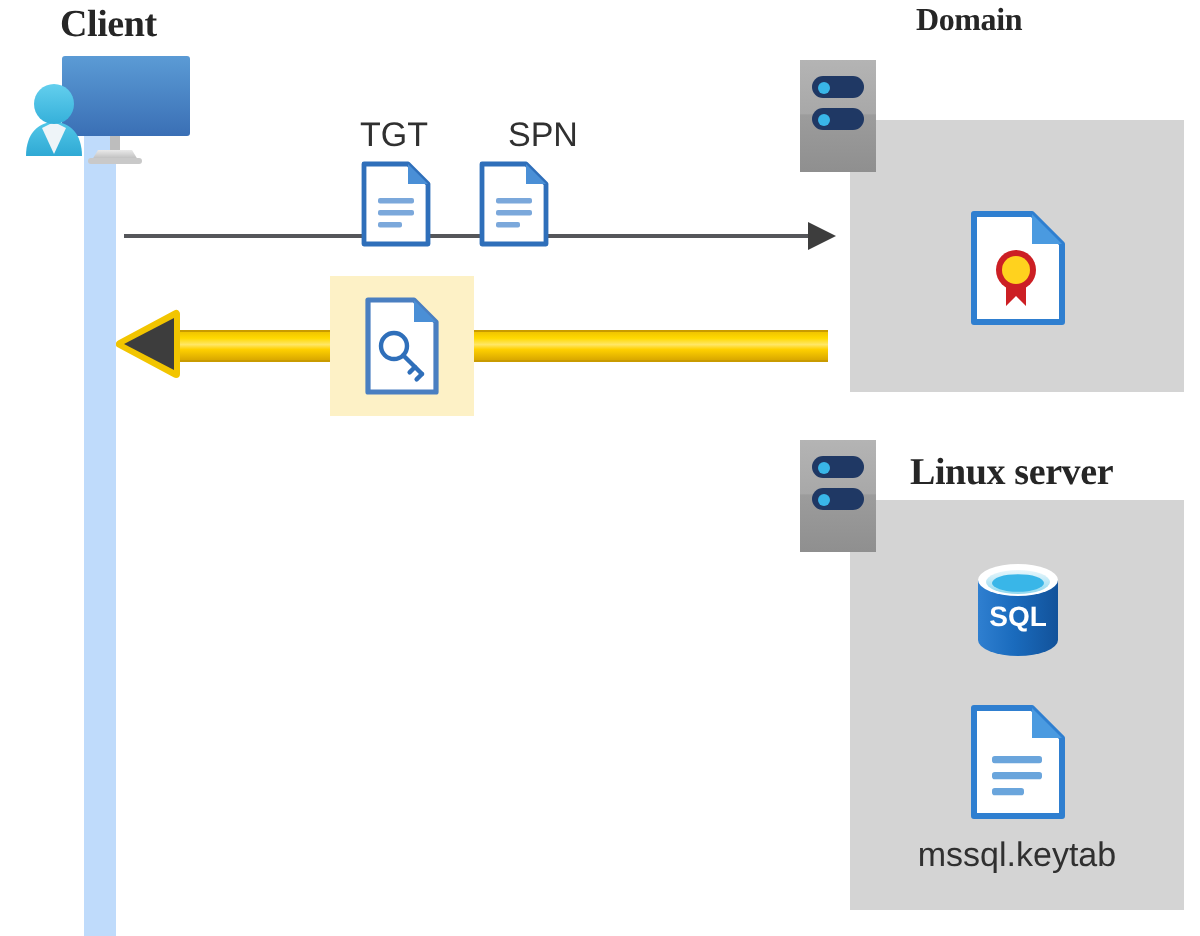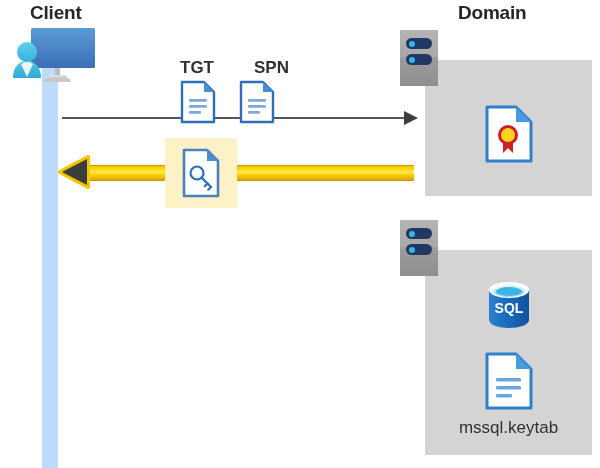--- a/index.html
+++ b/index.html
@@ -10,30 +10,31 @@
   }
   #stage{position:relative;width:600px;height:468px;background:#fff;}
 
   
   .title{
     position:absolute;
     font-weight:bold;
     color:#262626;
     letter-spacing:-0.2px;
     line-height:1.12;
+    font-family:Liberation Serif, serif;
   }
   #client-title{left:30px;top:2px;font-size:19px;}
-  #dc-title{left:458px;top:2px;font-size:19px;width:130px;}
+  #dc-title{left:458px;top:2px;font-size:16px;width:130px;}
   #linux-title{left:455px;top:226px;font-size:19px;}
 
   .doc-label{
     position:absolute;
     font-size:17px;
     color:#303030;
-    font-weight:bold;
+    font-weight:normal;
   }
   #tgt-label{left:180px;top:58px;}
   #spn-label{left:238px;top:58px;margin-left:16px;}
 
   #keytab-label{
     position:absolute;left:425px;top:418px;width:167px;
     text-align:center;font-size:17px;color:#303030;
   }
 
   
@@ -212,20 +213,21 @@
 
   <div class="server-panel" id="linux-panel"></div>
   <div class="rack" id="linux-rack">
     <div class="rack-slot s1">
       <div class="rack-led"></div>
     </div>
     <div class="rack-slot s2">
       <div class="rack-led"></div>
     </div>
   </div>
+  <div class="title" id="linux-title">Linux server</div>
 
   <svg id="sql-icon" class="icon" viewBox="0 0 44 50" width="44" height="50">
     <defs>
       <linearGradient id="dbBody" x1="0" y1="0" x2="1" y2="0">
         <stop offset="0" stop-color="#2f7fd0"></stop>
         <stop offset="0.45" stop-color="#1a6bbd"></stop>
         <stop offset="1" stop-color="#12529a"></stop>
       </linearGradient>
       <linearGradient id="dbTop" x1="0" y1="0" x2="0" y2="1">
         <stop offset="0" stop-color="#eaf7fc"></stop>

